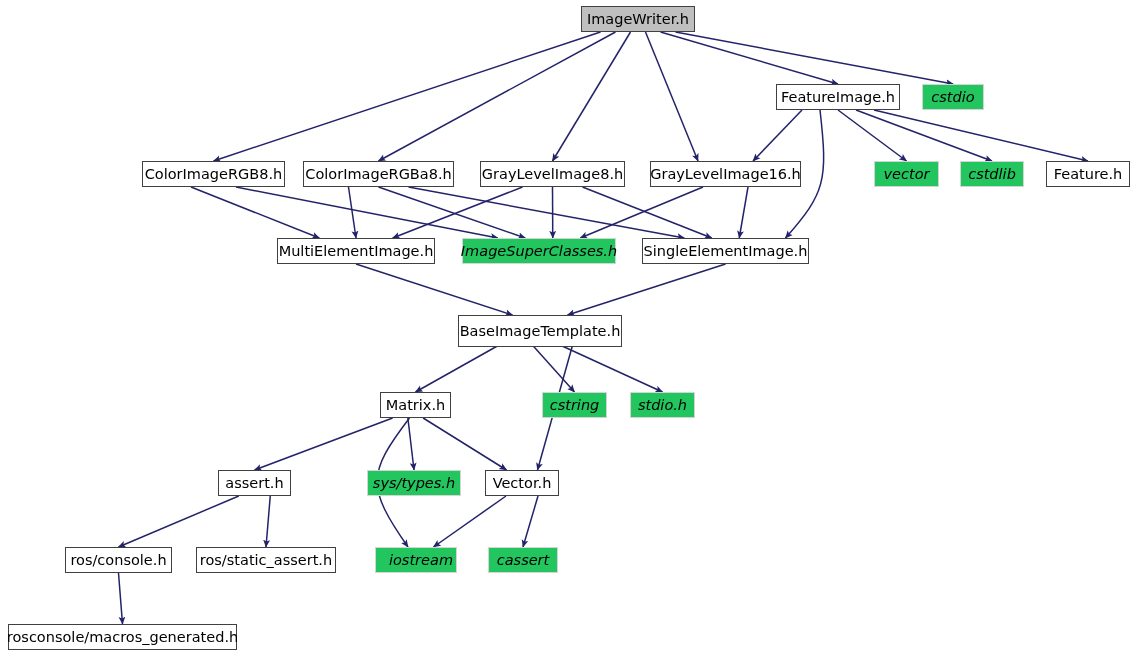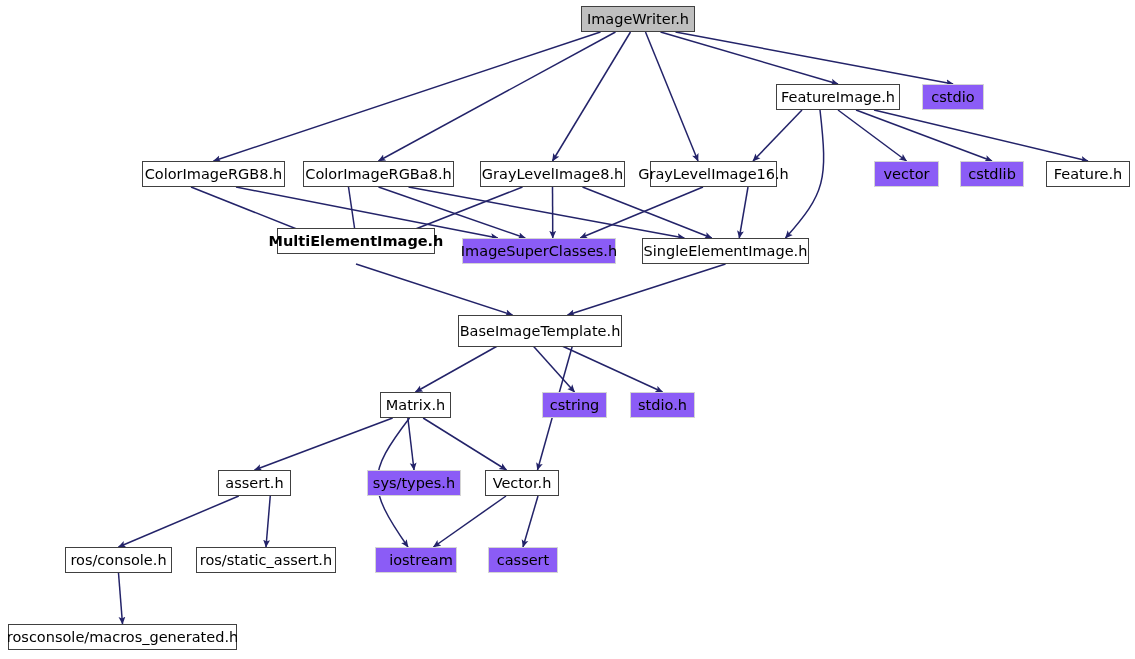--- a/index.html
+++ b/index.html
@@ -38,22 +38,23 @@
   }
   .node.kind-root {
     background: #bfbfbf;
     border: 1.6px solid #404040;
   }
   .node.kind-local {
     background: #ffffff;
     border: 1.6px solid #404040;
   }
   .node.kind-system {
-    background: #8b5cf6;
+    background: #22c55e;
     border: 1px solid #d4d4d4;
+    font-style: italic;
   }
 </style>
 </head>
 <body>
 
 <div id="canvas">
   <svg id="edges" width="1135" height="659" viewBox="0 0 1135 659" xmlns="http://www.w3.org/2000/svg">
     <defs>
       <marker id="arrow" viewBox="0 0 10 10" refX="9.2" refY="5" markerWidth="5.2" markerHeight="5.2" orient="auto-start-reverse">
         <path d="M 0 0.6 L 10 5 L 0 9.4 L 2.2 5 Z" fill="#232369"></path>
@@ -109,33 +110,33 @@
     </div>
     <div class="node kind-local" style="left: 142px; top: 161px; width: 143px; height: 26px;">
       <span>ColorImageRGB8.h</span>
     </div>
     <div class="node kind-local" style="left: 303px; top: 161px; width: 151px; height: 26px;">
       <span>ColorImageRGBa8.h</span>
     </div>
     <div class="node kind-local" style="left: 480px; top: 161px; width: 145px; height: 26px;">
       <span>GrayLevelImage8.h</span>
     </div>
-    <div class="node kind-local" style="left: 650px; top: 161px; width: 127px; height: 26px;">
+    <div class="node kind-local" style="left: 650px; top: 161px; width: 151px; height: 26px;">
       <span>GrayLevelImage16.h</span>
     </div>
     <div class="node kind-system" style="left: 874px; top: 161px; width: 65px; height: 26px;">
       <span>vector</span>
     </div>
     <div class="node kind-system" style="left: 960px; top: 161px; width: 64px; height: 26px;">
       <span>cstdlib</span>
     </div>
     <div class="node kind-local" style="left: 1046px; top: 161px; width: 84px; height: 26px;">
       <span>Feature.h</span>
     </div>
-    <div class="node kind-local" style="left: 277px; top: 228px; width: 158px; height: 26px; font-weight: bold;">
+    <div class="node kind-local" style="left: 277px; top: 238px; width: 158px; height: 26px;">
       <span>MultiElementImage.h</span>
     </div>
     <div class="node kind-system" style="left: 462px; top: 238px; width: 154px; height: 26px;">
       <span>ImageSuperClasses.h</span>
     </div>
     <div class="node kind-local" style="left: 642px; top: 238px; width: 167px; height: 26px;">
       <span>SingleElementImage.h</span>
     </div>
     <div class="node kind-local" style="left: 458px; top: 315px; width: 164px; height: 32px;">
       <span>BaseImageTemplate.h</span>

